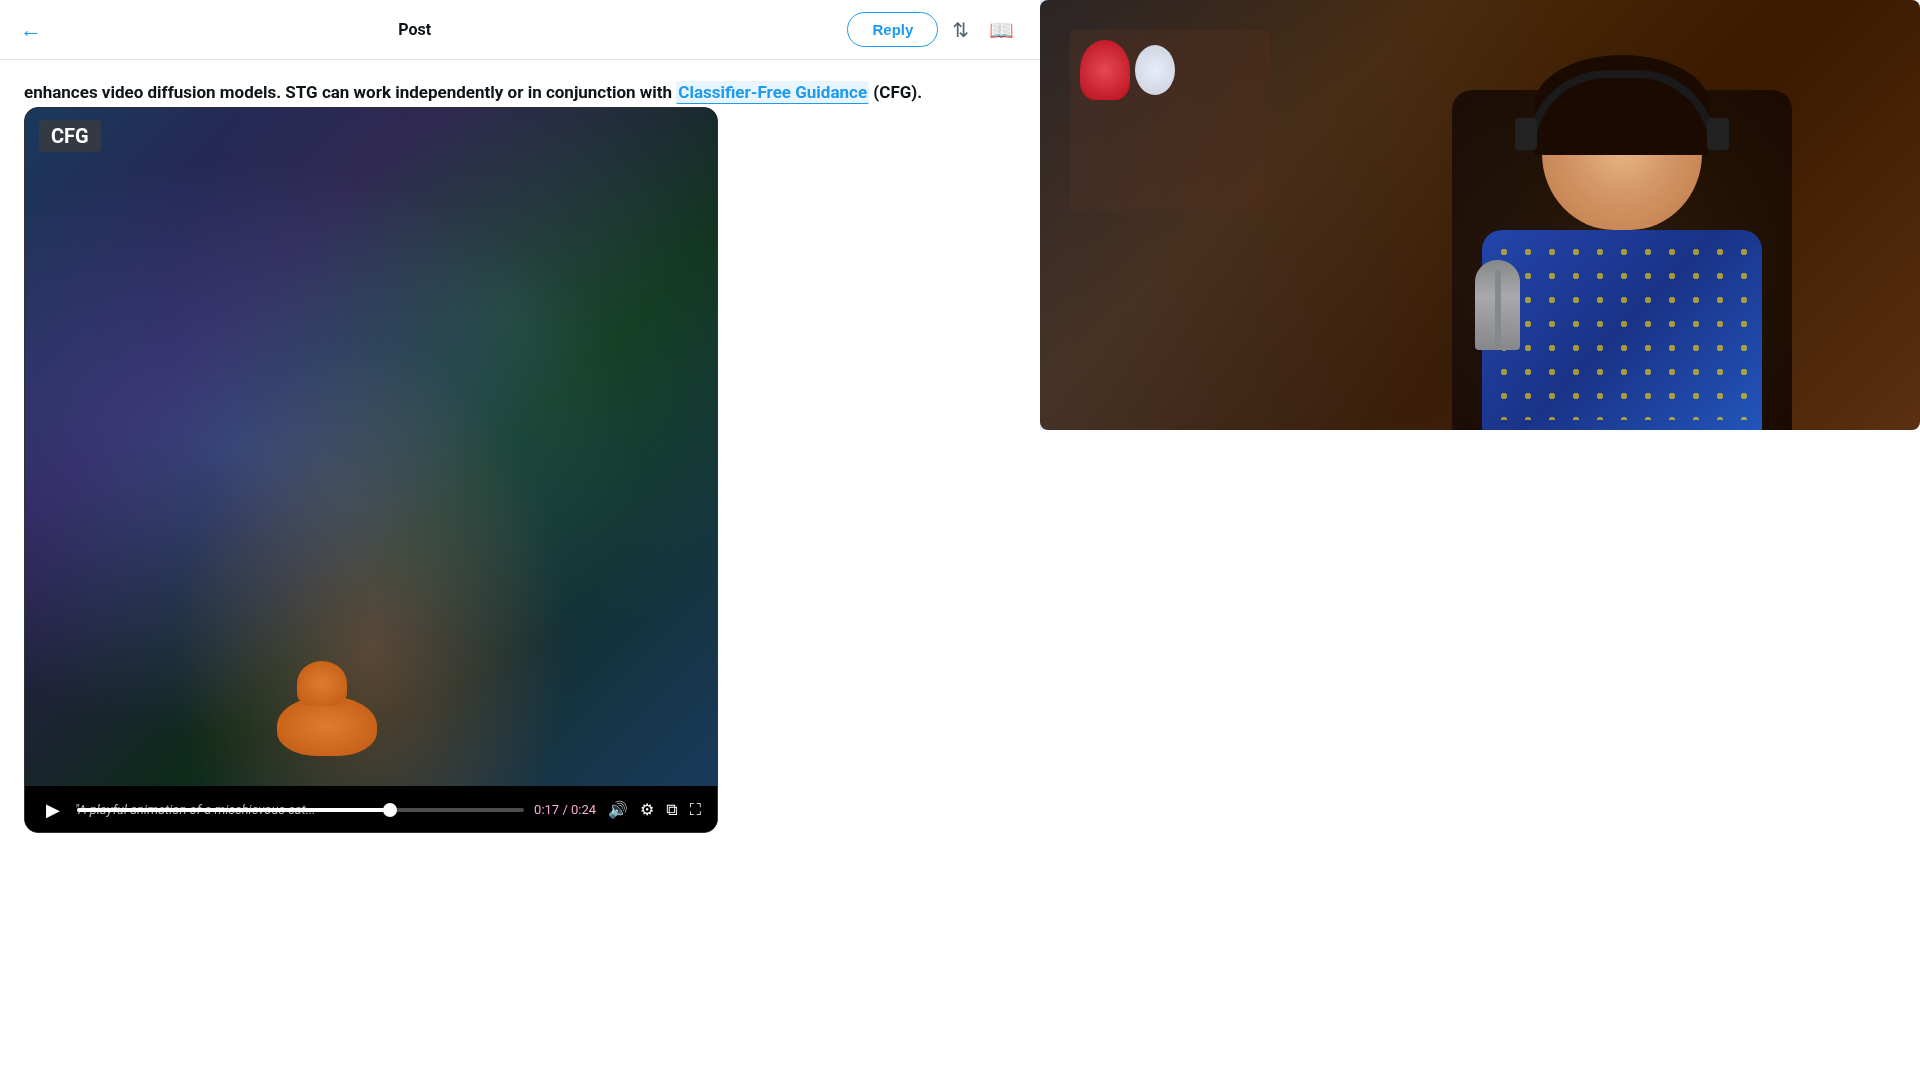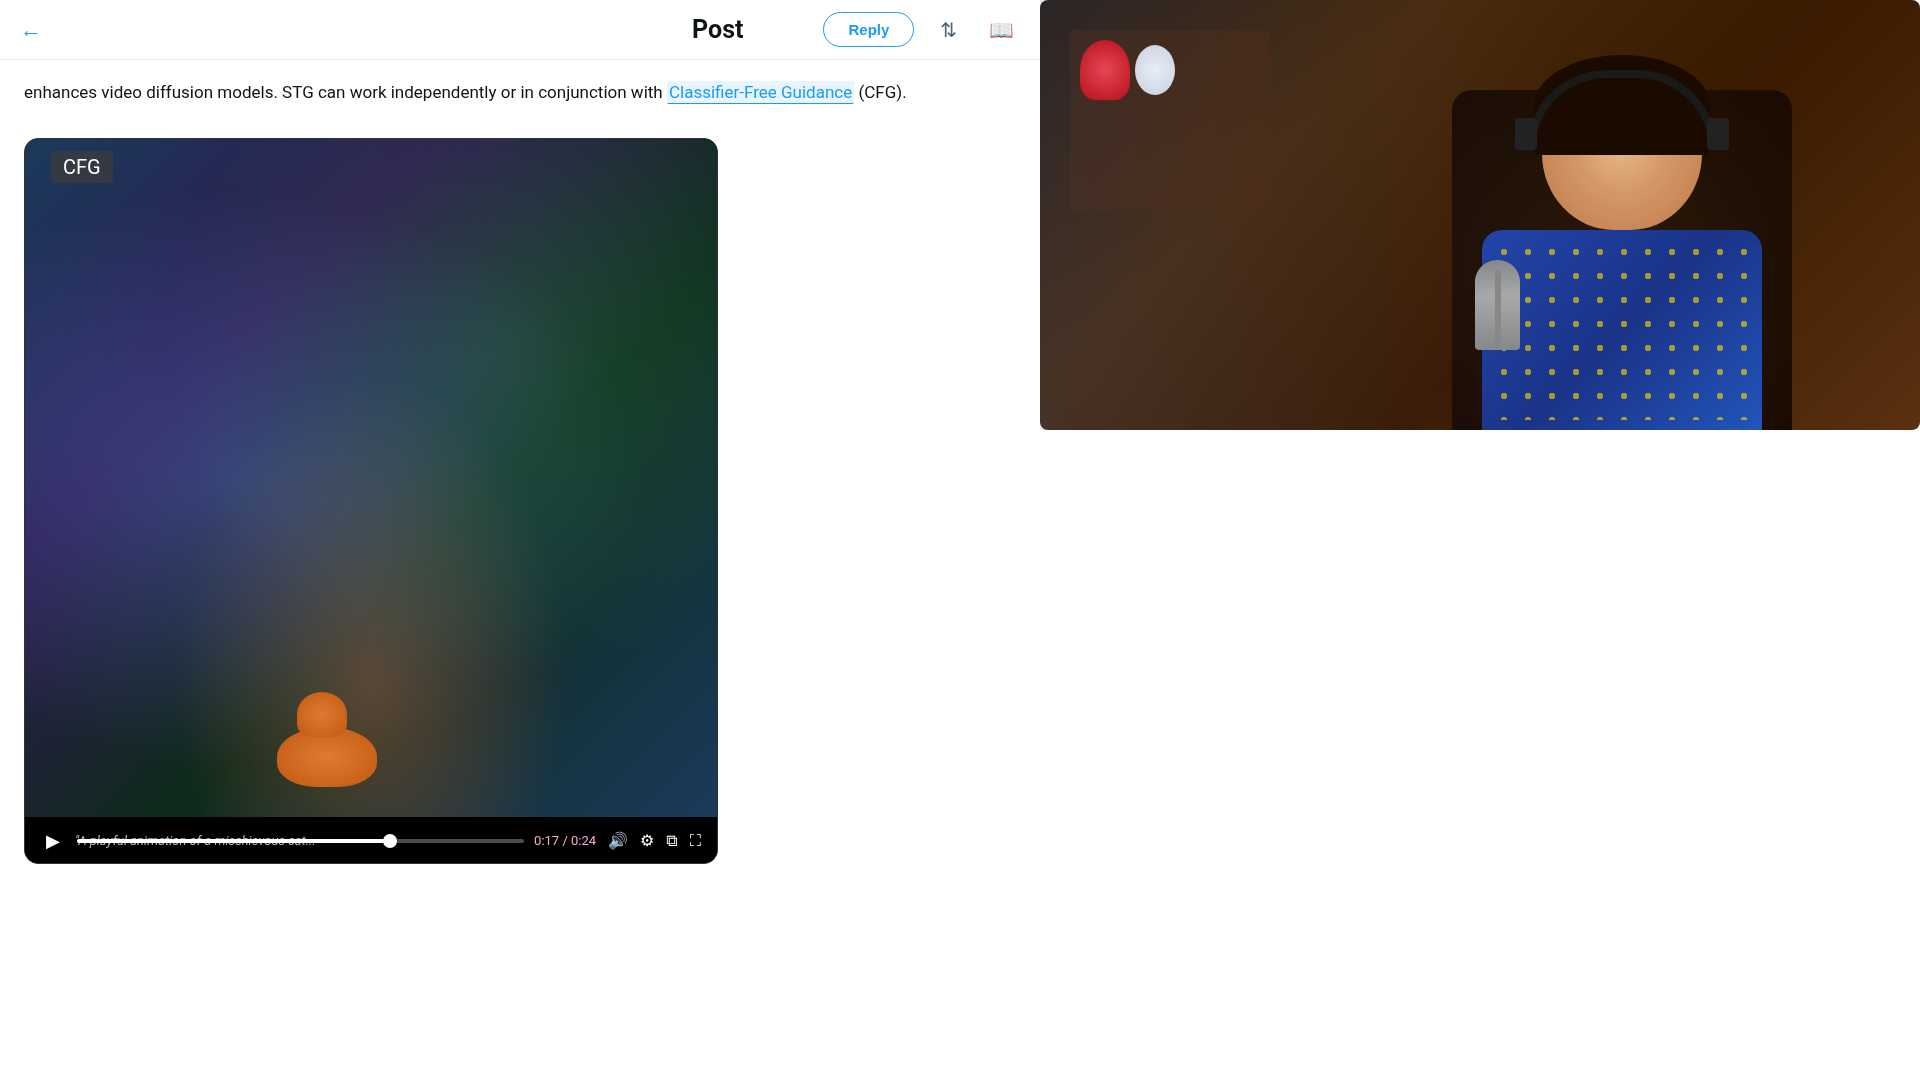--- a/index.html
+++ b/index.html
@@ -26,31 +26,31 @@
       z-index: 100;
     }
     .header-back {
       font-size: 22px;
       color: #1d9bf0;
       cursor: pointer;
       margin-right: 20px;
       text-decoration: none;
     }
     .header-title {
-      font-size: 25px;
+      font-size: 16px;
       font-weight: 700;
       color: #0f1419;
       flex: 1;
-      text-align: right;
+      text-align: center;
       margin-right: 80px;
     }
     .header-actions {
       display: flex;
       align-items: center;
-      gap: 20px;
+      gap: 8px;
     }
     .reply-button {
       background: transparent;
       border: 1.5px solid #1d9bf0;
       color: #1d9bf0;
       padding: 8px 24px;
       border-radius: 20px;
       font-size: 15px;
       font-weight: 600;
       cursor: pointer;
@@ -72,21 +72,22 @@
       width: 1040px;
       padding: 20px 24px 0 24px;
       background: #ffffff;
     }
 
     
     .post-text {
       font-size: 17px;
       line-height: 1.5;
       color: #0f1419;
-      margin-bottom: 32px;
+      margin-bottom: 1px;
+      font-weight: bold;
     }
     .post-text .highlighted-link {
       background: #1d9bf01a;
       color: #1d9bf0;
       border-bottom: 1px solid #1d9bf0;
       cursor: pointer;
       padding: 1px 2px;
       border-radius: 2px;
     }
 
@@ -225,25 +226,25 @@
       height: 2px;
       background: #000;
       position: relative;
       z-index: 5;
     }
 
     
     .panel-label {
       position: absolute;
       top: 12px;
-      left: 26px;
+      left: 14px;
       background: rgba(60,60,60,0.75);
       color: #ffffff;
       font-size: 20px;
-      font-weight: 400;
+      font-weight: 700;
       padding: 4px 12px;
       border-radius: 4px;
       z-index: 10;
     }
 
     
     .video-controls {
       background: rgba(0,0,0,0.85);
       padding: 8px 14px;
       display: flex;

